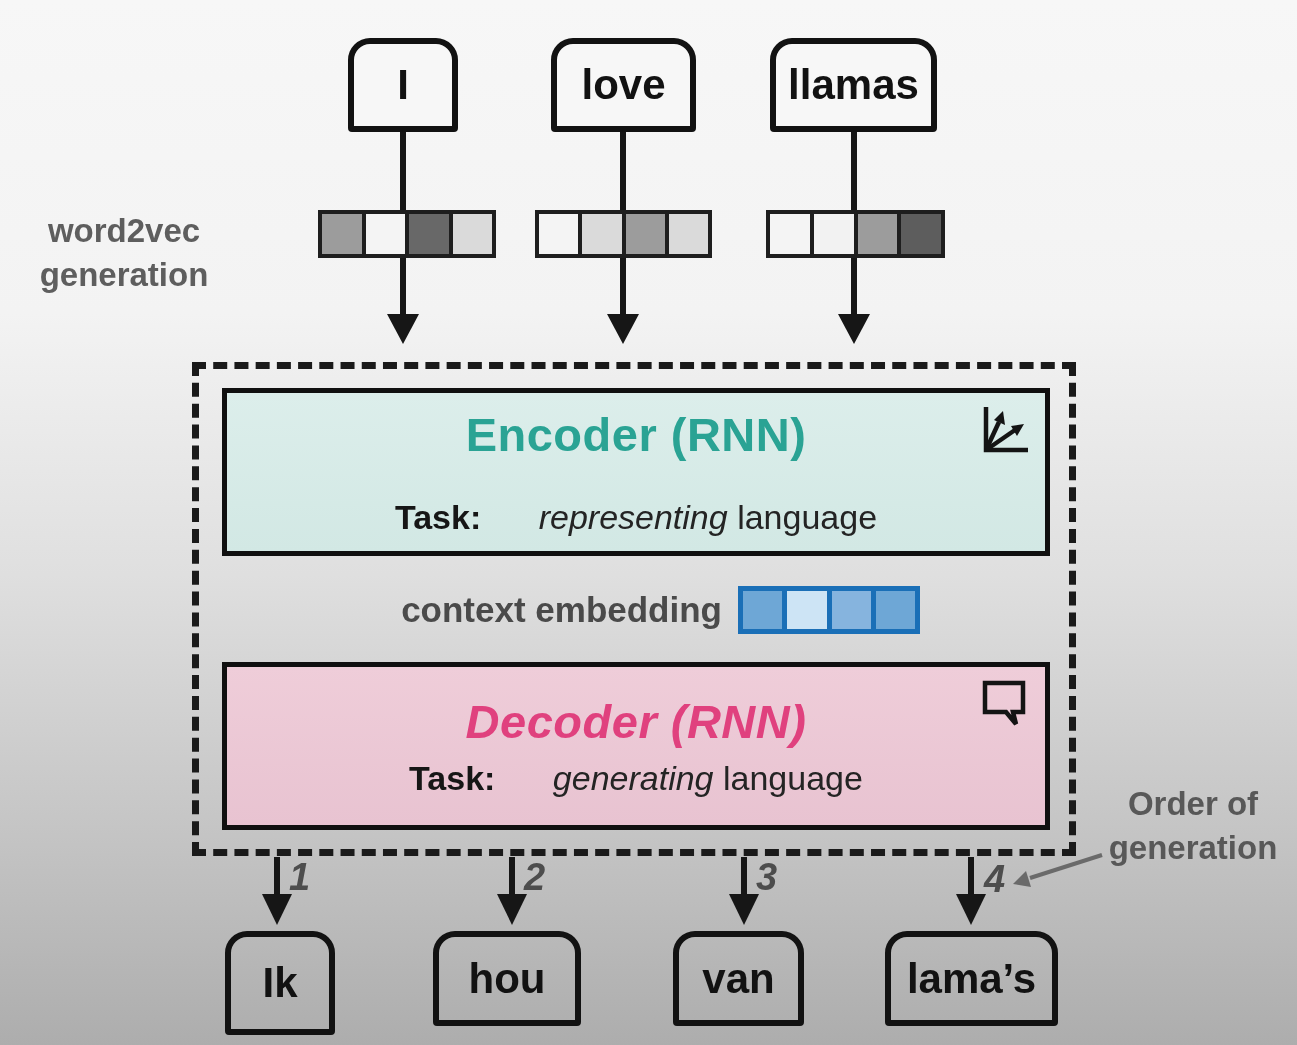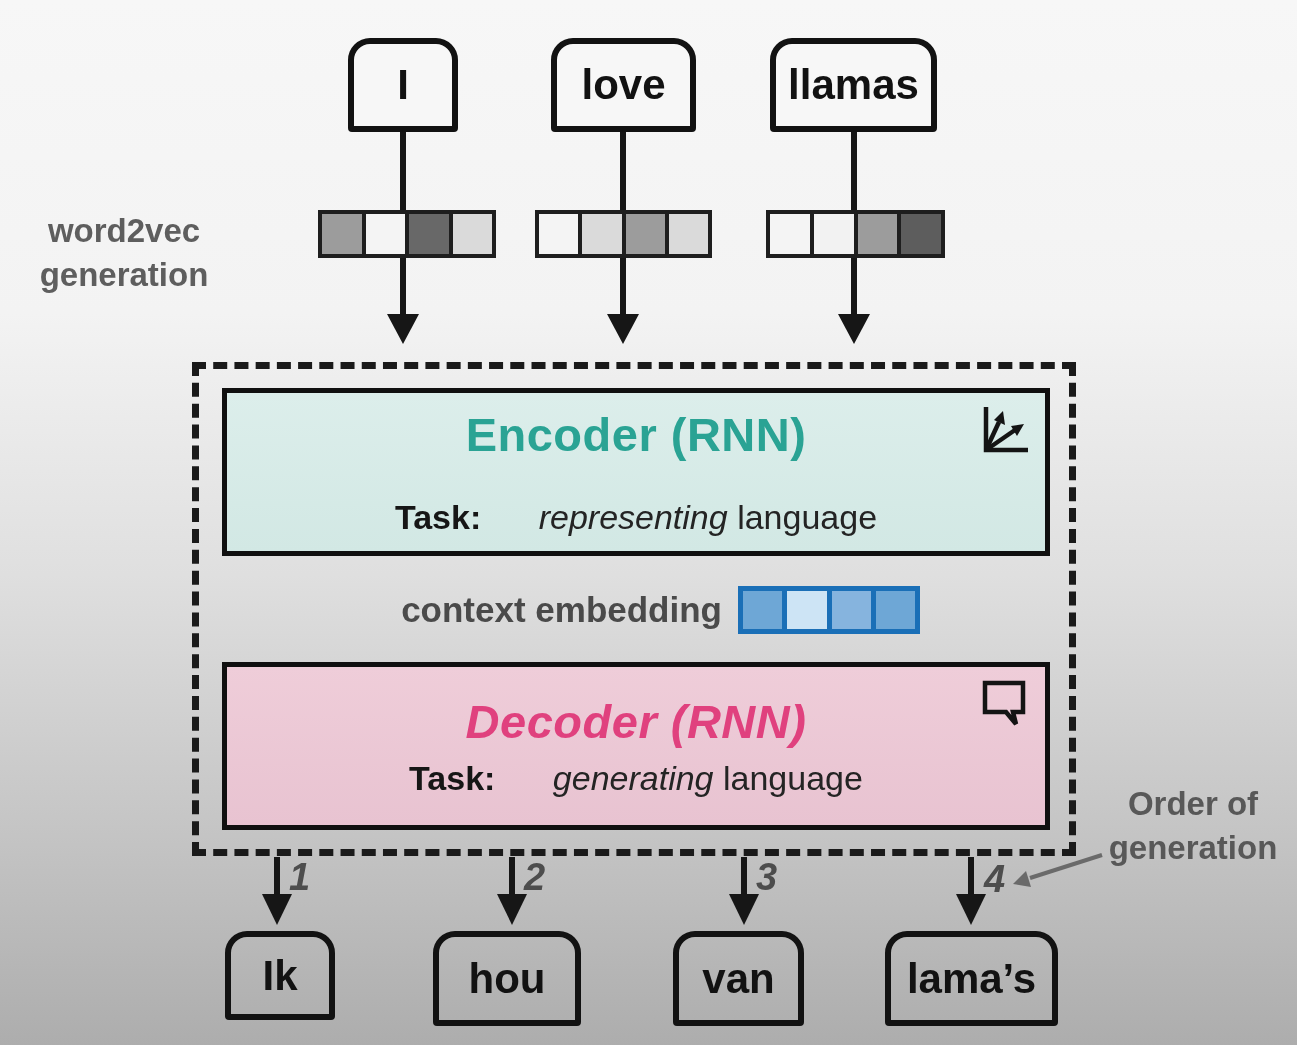--- a/index.html
+++ b/index.html
@@ -249,21 +249,21 @@
   <div class="gen-number" style="left:289px; top:856px;">1</div>
   <div class="gen-number" style="left:524px; top:856px;">2</div>
   <div class="gen-number" style="left:756px; top:856px;">3</div>
   <div class="gen-number" style="left:984px; top:858px;">4</div>
 
   <div class="side-label order-label">
     <div>Order of</div>
     <div>generation</div>
   </div>
 
-  <div class="token-box" style="left:225px; top:931px; width:110px; height:89px;">
+  <div class="token-box" style="left:225px; top:931px; width:110px; height:104px;">
     <span>Ik</span>
   </div>
   <div class="token-box" style="left:433px; top:931px; width:148px; height:95px;">
     <span>hou</span>
   </div>
   <div class="token-box" style="left:885px; top:931px; width:173px; height:95px;">
     <span>lama’s</span>
   </div>
   <div class="token-box" style="left:673px; top:931px; width:131px; height:95px;">
     <span>van</span>

